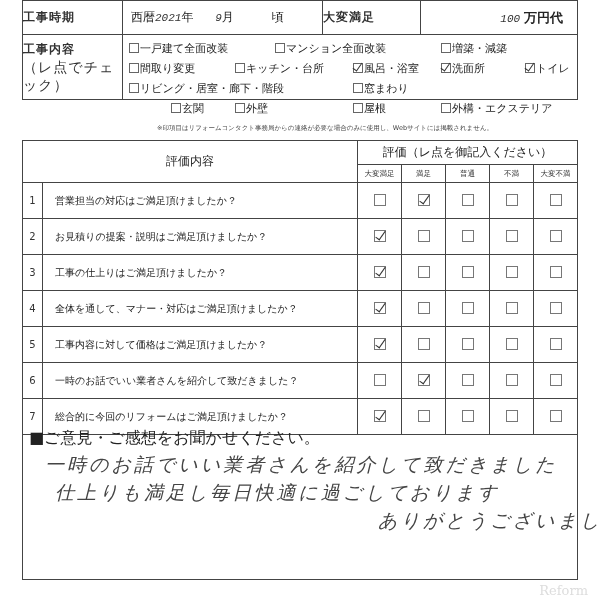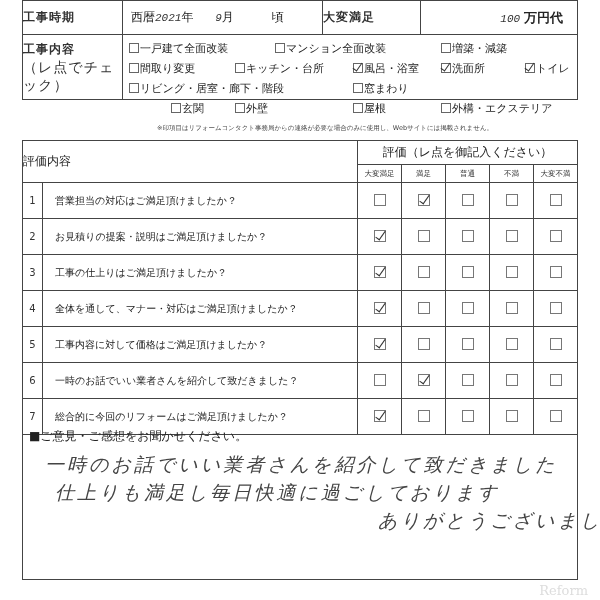--- a/index.html
+++ b/index.html
@@ -15,32 +15,32 @@
   .work-lbl { font-size: 12px; line-height: 18px; }
   .work-lbl .sub { font-size: 14px; font-weight: normal; color: #333; }
   .work-cell { position: relative; height: 65px; padding: 0; }
   .opt { position: absolute; font-size: 11px; white-space: nowrap; color: #222; }
   .cb { display: inline-block; width: 10px; height: 10px; border: 1px solid #666; vertical-align: -1px; margin-right: 1px; position: relative; }
   .cb.on::after { content: ""; position: absolute; left: 1px; top: -3px; width: 4px; height: 9px; border-right: 1.5px solid #333; border-bottom: 1.5px solid #333; transform: rotate(35deg); }
   .note { position: absolute; left: 157px; top: 124px; font-size: 6.5px; color: #444; white-space: nowrap; }
 
   .eval-table { position: absolute; left: 22px; top: 140px; width: 556px; border-collapse: collapse; }
   .eval-table td, .eval-table th { border: 1px solid #444; font-weight: normal; }
-  .eval-head { font-size: 12px; text-align: left; height: 42px; }
+  .eval-head { font-size: 12px; text-align: center; height: 42px; }
   .eval-title { font-size: 12px; text-align: center; height: 24px; }
   .scale { font-size: 7.5px; text-align: center; height: 18px; color: #333; }
   .eval-row td { height: 36px; }
   .num { width: 20px; text-align: center; font-size: 10px; color: #333; }
   .q { padding-left: 12px; font-size: 10px; color: #222; }
   .chk { width: 44px; text-align: center; }
   .box { display: inline-block; width: 12px; height: 12px; border: 1px solid #777; position: relative; }
   .box.on::after { content: ""; position: absolute; left: 3px; top: -2px; width: 4px; height: 10px; border-right: 1.5px solid #333; border-bottom: 1.5px solid #333; transform: rotate(35deg); }
 
   .comment { position: absolute; left: 22px; top: 424px; width: 556px; height: 156px; border: 1px solid #444; border-top: none; }
-  .comment-lbl { position: absolute; left: 6px; top: 4px; font-size: 12px; color: #222; }
+  .comment-lbl { position: absolute; left: 6px; top: 4px; font-size: 16px; color: #222; }
   .comment-line { position: absolute; font-family: "DejaVu Serif", serif; font-style: italic; font-size: 19px; color: #444; letter-spacing: 3px; white-space: nowrap; }
   .logo { position: absolute; right: 12px; bottom: 2px; font-family: "DejaVu Serif", serif; font-size: 13px; color: #ddd; margin-top: 6px; }
 </style>
 </head>
 <body>
 
 <table class="top-table">
   <tbody>
       <tr class="period-row">
     <td class="lbl" style="width:100px;">工事時期</td>

